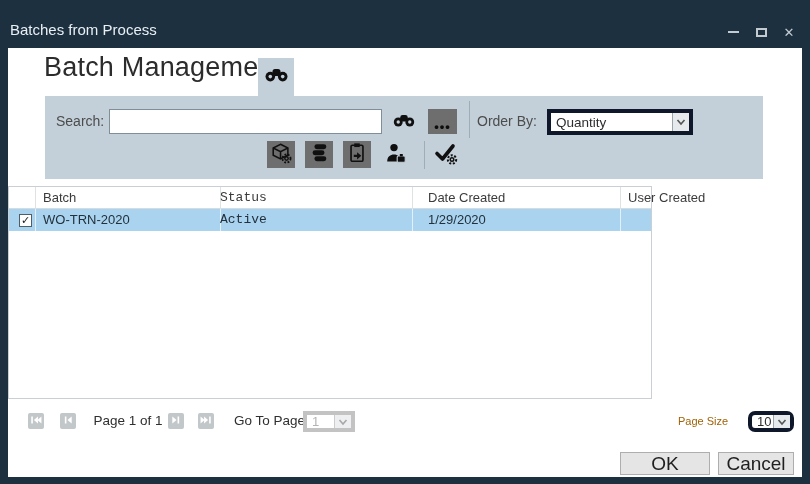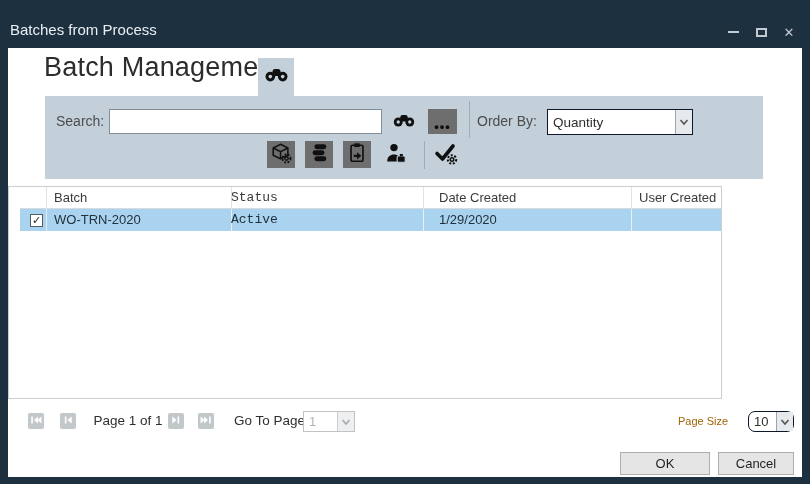--- a/index.html
+++ b/index.html
@@ -25,31 +25,31 @@
 
   .panel { position:absolute; left:37px; top:48px; width:718px; height:83px; background:#c3d0d9; }
   .search-label { position:absolute; left:11px; top:13px; height:25px; line-height:25px; font-size:14px; color:#4c4c4c; }
   .search-input { position:absolute; left:64px; top:13px; width:273px; height:25px; border:1px solid #7f8e98; background:#fff; font-size:13px; padding:0 4px; font-family:"Liberation Sans",sans-serif; }
   .search-btn { position:absolute; left:346px; top:17px; width:26px; height:17px; display:flex; align-items:center; justify-content:center; cursor:pointer; background:transparent; border:none; }
   .more-btn { position:absolute; left:383px; top:13px; width:29px; height:25px; background:#6e6e6e; border:none; display:flex; align-items:flex-end; justify-content:center; cursor:pointer; }
   .more-dots { font-size:13px; line-height:15px; color:#0d0d0d; letter-spacing:1px; font-weight:bold; }
   .pdiv1 { position:absolute; left:424px; top:5px; width:1px; height:37px; background:#9fadb6; }
   .pdiv2 { position:absolute; left:379px; top:45px; width:1px; height:28px; background:#9fadb6; }
   .orderby-label { position:absolute; left:432px; top:13px; height:25px; line-height:25px; font-size:14px; color:#4c4c4c; }
-  .combo { position:absolute; background:#fff; border:1px solid #0f172a; cursor:pointer; }
+  .combo { position:absolute; background:#fff; border:4px solid #0f172a; cursor:pointer; }
   .combo .cval { position:absolute; left:5px; top:0; right:18px; height:100%; display:flex; align-items:center; font-size:13.5px; color:#2e2e2e; overflow:hidden; white-space:nowrap; }
   .combo .cbtn { position:absolute; right:0; top:0; bottom:0; width:17px; background:#e6eaec; border-left:1px solid #9aa4ab; display:flex; align-items:center; justify-content:center; }
   .orderby-combo { left:502px; top:13px; width:146px; height:26px; }
   .tool-btn { position:absolute; top:45px; width:28px; height:27px; background:#6e6e6e; border:none; display:flex; align-items:center; justify-content:center; cursor:pointer; }
   .tb1 { left:222px; } .tb2 { left:260px; } .tb3 { left:298px; }
   .flat-btn { position:absolute; top:46px; width:26px; height:26px; background:transparent; border:none; display:flex; align-items:center; justify-content:center; cursor:pointer; }
   .fb-person { left:338px; } .fb-check { left:388px; }
 
   
-  .grid { position:absolute; left:0; top:138px; width:714px; height:213px; border:1px solid #c9cfd3; background:#fff;padding-left:11px; }
+  .grid { position:absolute; left:0; top:138px; width:644px; height:213px; border:1px solid #c9cfd3; background:#fff; }
   .grid-header { position:relative; height:22px; border-bottom:1px solid #d6dbdf; background:#fff; }
   .gc { position:absolute; top:0; height:22px; line-height:21px; font-size:13px; padding-left:7px; color:#3b3b3b; border-right:1px solid #dde2e5; overflow:hidden; white-space:nowrap; cursor:default; }
   .c0 { left:0; width:27px; } .c1 { left:27px; width:185px; } .c2 { left:204px; width:200px;font-family:Liberation Mono, monospace; }
   .c3 { left:412px; width:200px; } .c4 { left:612px; width:180px; border-right:none; }
   .grid-row { position:relative; height:22px; background:#aad3f0; cursor:pointer; }
   .grid-row .gc { color:#22313b; border-right:1px solid rgba(255,255,255,.65); }
   .cb-wrap { display:flex; align-items:center; justify-content:center; height:22px; }
   .checkbox { width:13px; height:13px; background:#fff; border:1px solid #4f5f68; font-size:11px; line-height:11px; font-weight:bold; color:#1b1b1b; text-align:center; cursor:pointer; }
 
   
@@ -58,21 +58,21 @@
   .page-text { position:absolute; left:82px; top:365px; width:76px; height:16px; line-height:16px; text-align:center; font-size:13.5px; color:#2f2f2f; }
   .goto-label { position:absolute; left:226px; top:365px; height:16px; line-height:16px; font-size:13.5px; color:#2f2f2f; }
   .goto-combo { left:295px; top:363px; width:52px; height:21px; border-color:#c3c3c3; }
   .goto-combo .cval { color:#b4b4b4; font-size:13px; }
   .goto-combo .cbtn { background:#edeff0; border-left:1px solid #cccccc; }
   .pagesize-label { position:absolute; left:670px; top:365px; height:16px; line-height:16px; font-size:11px; color:#a16207; }
   .pagesize-combo { left:740px; top:363px; width:46px; height:21px;border-radius:7px; }
   .pagesize-combo .cval { font-size:13px; }
 
   
-  .btn { position:absolute; top:404px; height:23px; background:#e5e5e5; border:1px solid #aeaeae; font-size:13px; color:#1f1f1f; font-family:"Liberation Sans",sans-serif; cursor:pointer; }
+  .btn { position:absolute; top:404px; height:23px; background:#e5e5e5; border:1px solid #aeaeae; font-size:19px; color:#1f1f1f; font-family:"Liberation Sans",sans-serif; cursor:pointer; }
   .btn-ok { left:612px; width:90px; }
   .btn-cancel { left:710px; width:76px; }
 </style>
 </head>
 <body>
 
 <div class="window">
 
   <div class="titlebar">
     <span class="title">Batches from Process</span>

